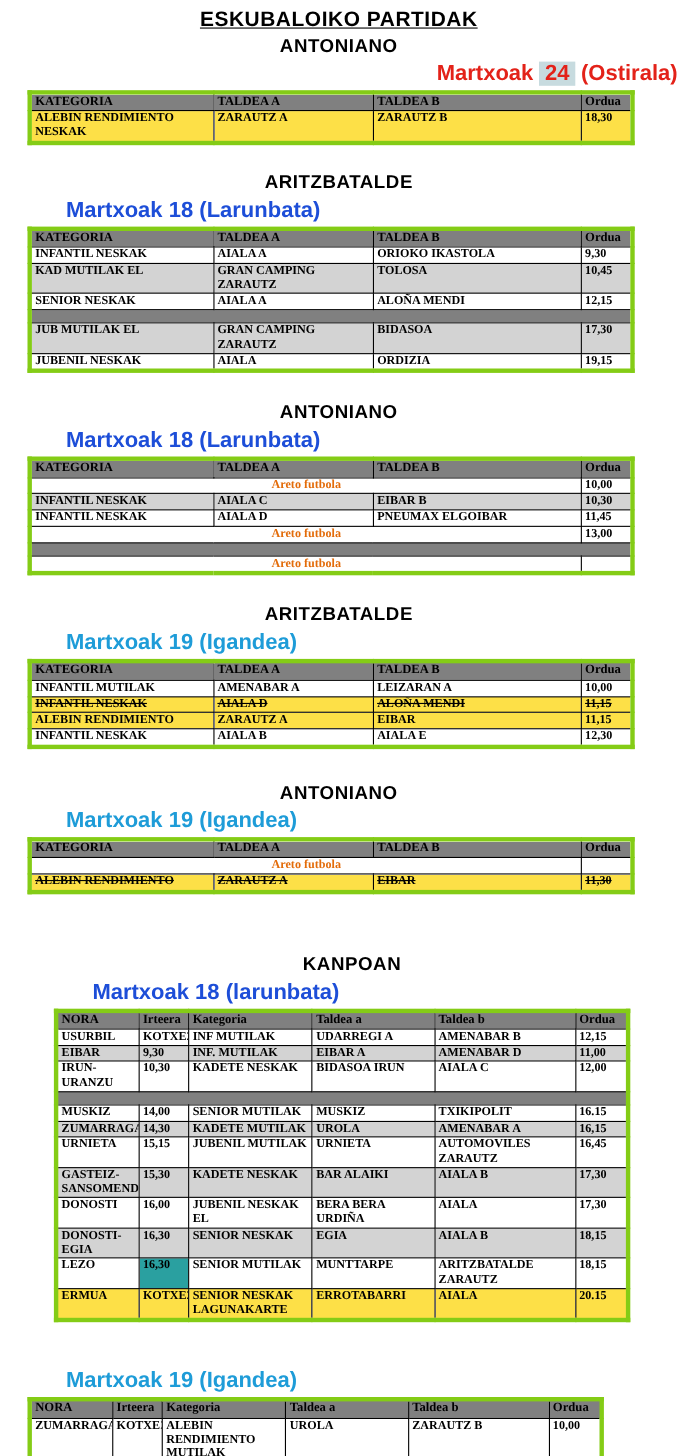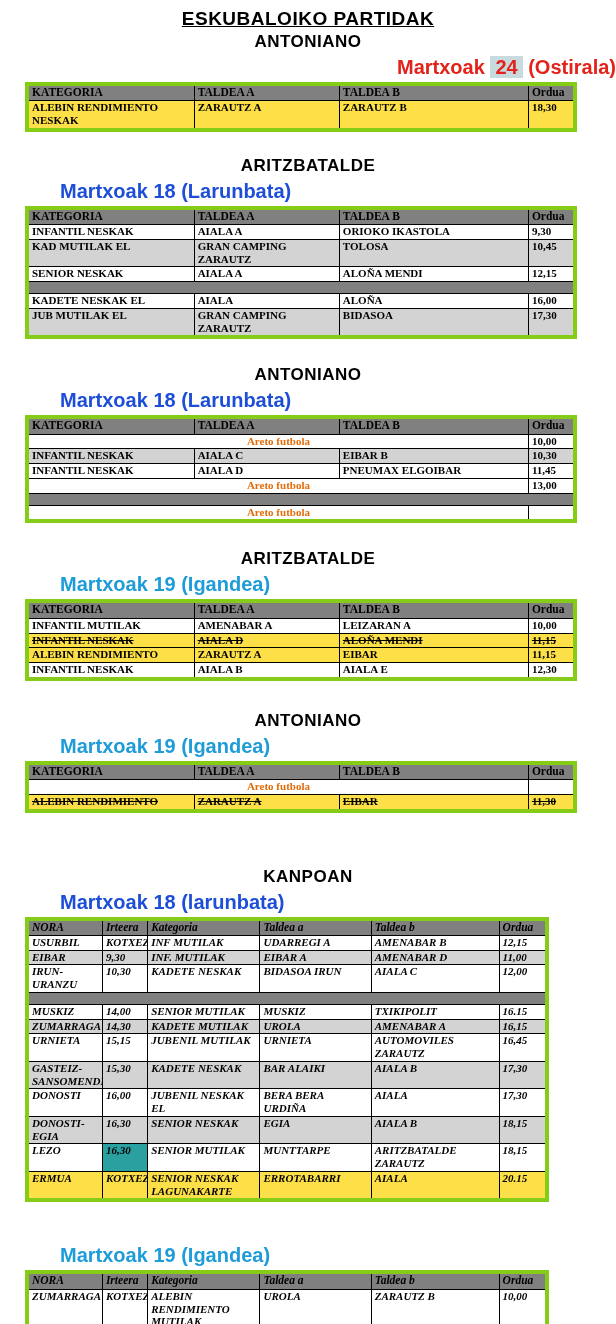--- a/index.html
+++ b/index.html
@@ -37,21 +37,21 @@
   .date-green { color: #1d4ed8; }
   .date-blue  { color: #1e9cd8; }
   .day-hl { background: #c7dbdf; padding: 0 5px; }
   table {
     border-collapse: collapse;
     margin-left: 25px;
     table-layout: fixed;
     border: 4px solid #84cc16;
   }
   table.cols4 { width: 552px; }
-  table.cols6 { width: 524px; font-style: italic; }
+  table.cols6 { width: 524px; }
   th, td {
     border: 1px solid #000;
     padding: 0px 3px 1px 3px;
     font-size: 11px;
     font-weight: bold;
     line-height: 1.16;
     text-align: left;
     vertical-align: top;
     white-space: pre-line;
     overflow: hidden;
@@ -70,21 +70,21 @@
     padding: 0;
   }
   td.areto {
     text-align: center;
     color: #e36c0a;
   }
   .section { margin-top: 0; }
   .mt-a { margin-top: 24px; }
   .mt-b { margin-top: 26px; }
   .mt-c { margin-top: 30px; }
-  .mt-d { margin-top: 54px; }
+  .mt-d { margin-top: 54px; padding-left: 24px; }
   .mt-e { margin-top: 42px; }
 </style>
 </head>
 <body>
 
 <h1 class="doc-title">ESKUBALOIKO PARTIDAK</h1>
 
 <div class="section">
   <h2 class="venue">ANTONIANO</h2>
   <div class="date-line date-red">
@@ -155,31 +155,31 @@
         </tr>
         <tr>
           <td>SENIOR NESKAK</td>
           <td>AIALA A</td>
           <td>ALOÑA MENDI</td>
           <td>12,15</td>
         </tr>
         <tr>
           <td colspan="4" class="sep"></td>
         </tr>
-        <tr>
-          <td>KADETE  NESKAK EL</td>
-          <td>AIALA</td>
-          <td>ALOÑA</td>
-          <td>16,00</td>
-        </tr>
         <tr class="bg-gray">
           <td>JUB MUTILAK EL</td>
           <td>GRAN CAMPING ZARAUTZ</td>
           <td>BIDASOA</td>
           <td>17,30</td>
+        </tr>
+        <tr>
+          <td>JUBENIL NESKAK</td>
+          <td>AIALA</td>
+          <td>ORDIZIA</td>
+          <td>19,15</td>
         </tr>
       </tbody>
     </table>
 </div>
 
 <div class="section mt-b">
   <h2 class="venue">ANTONIANO</h2>
   <div class="date-line date-green">
     <span>Martxoak</span>
     <span>18</span>

